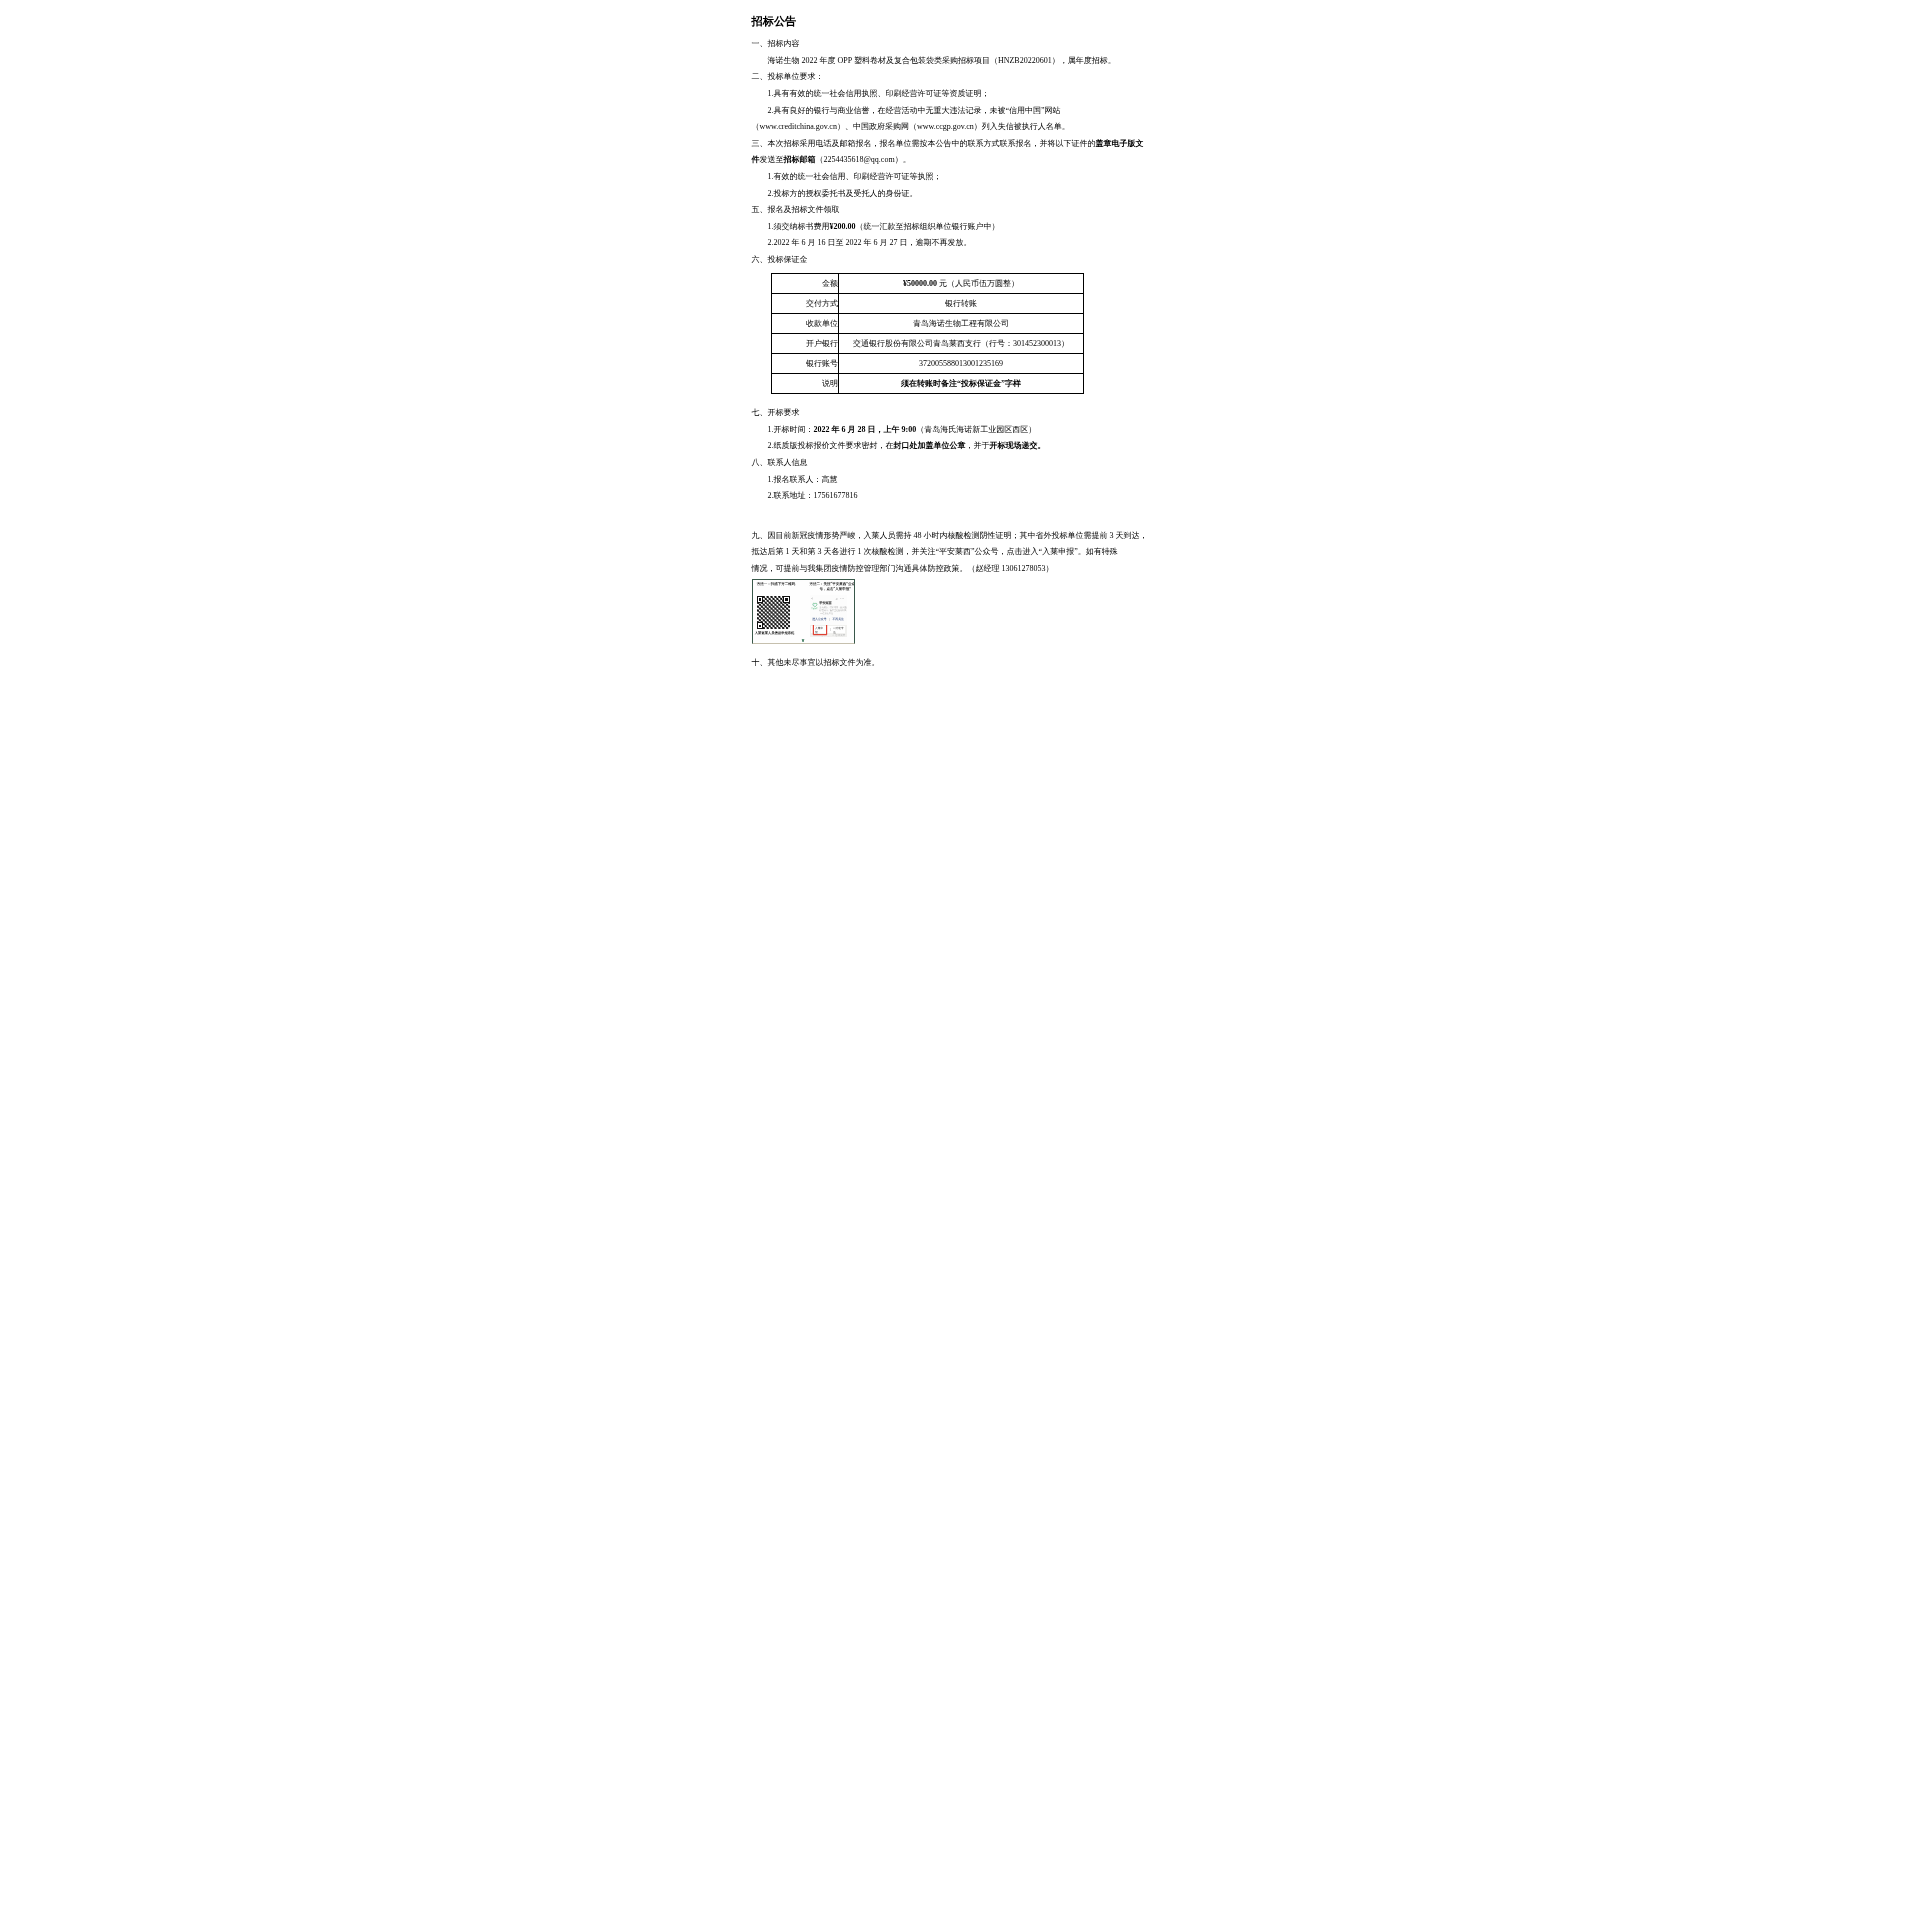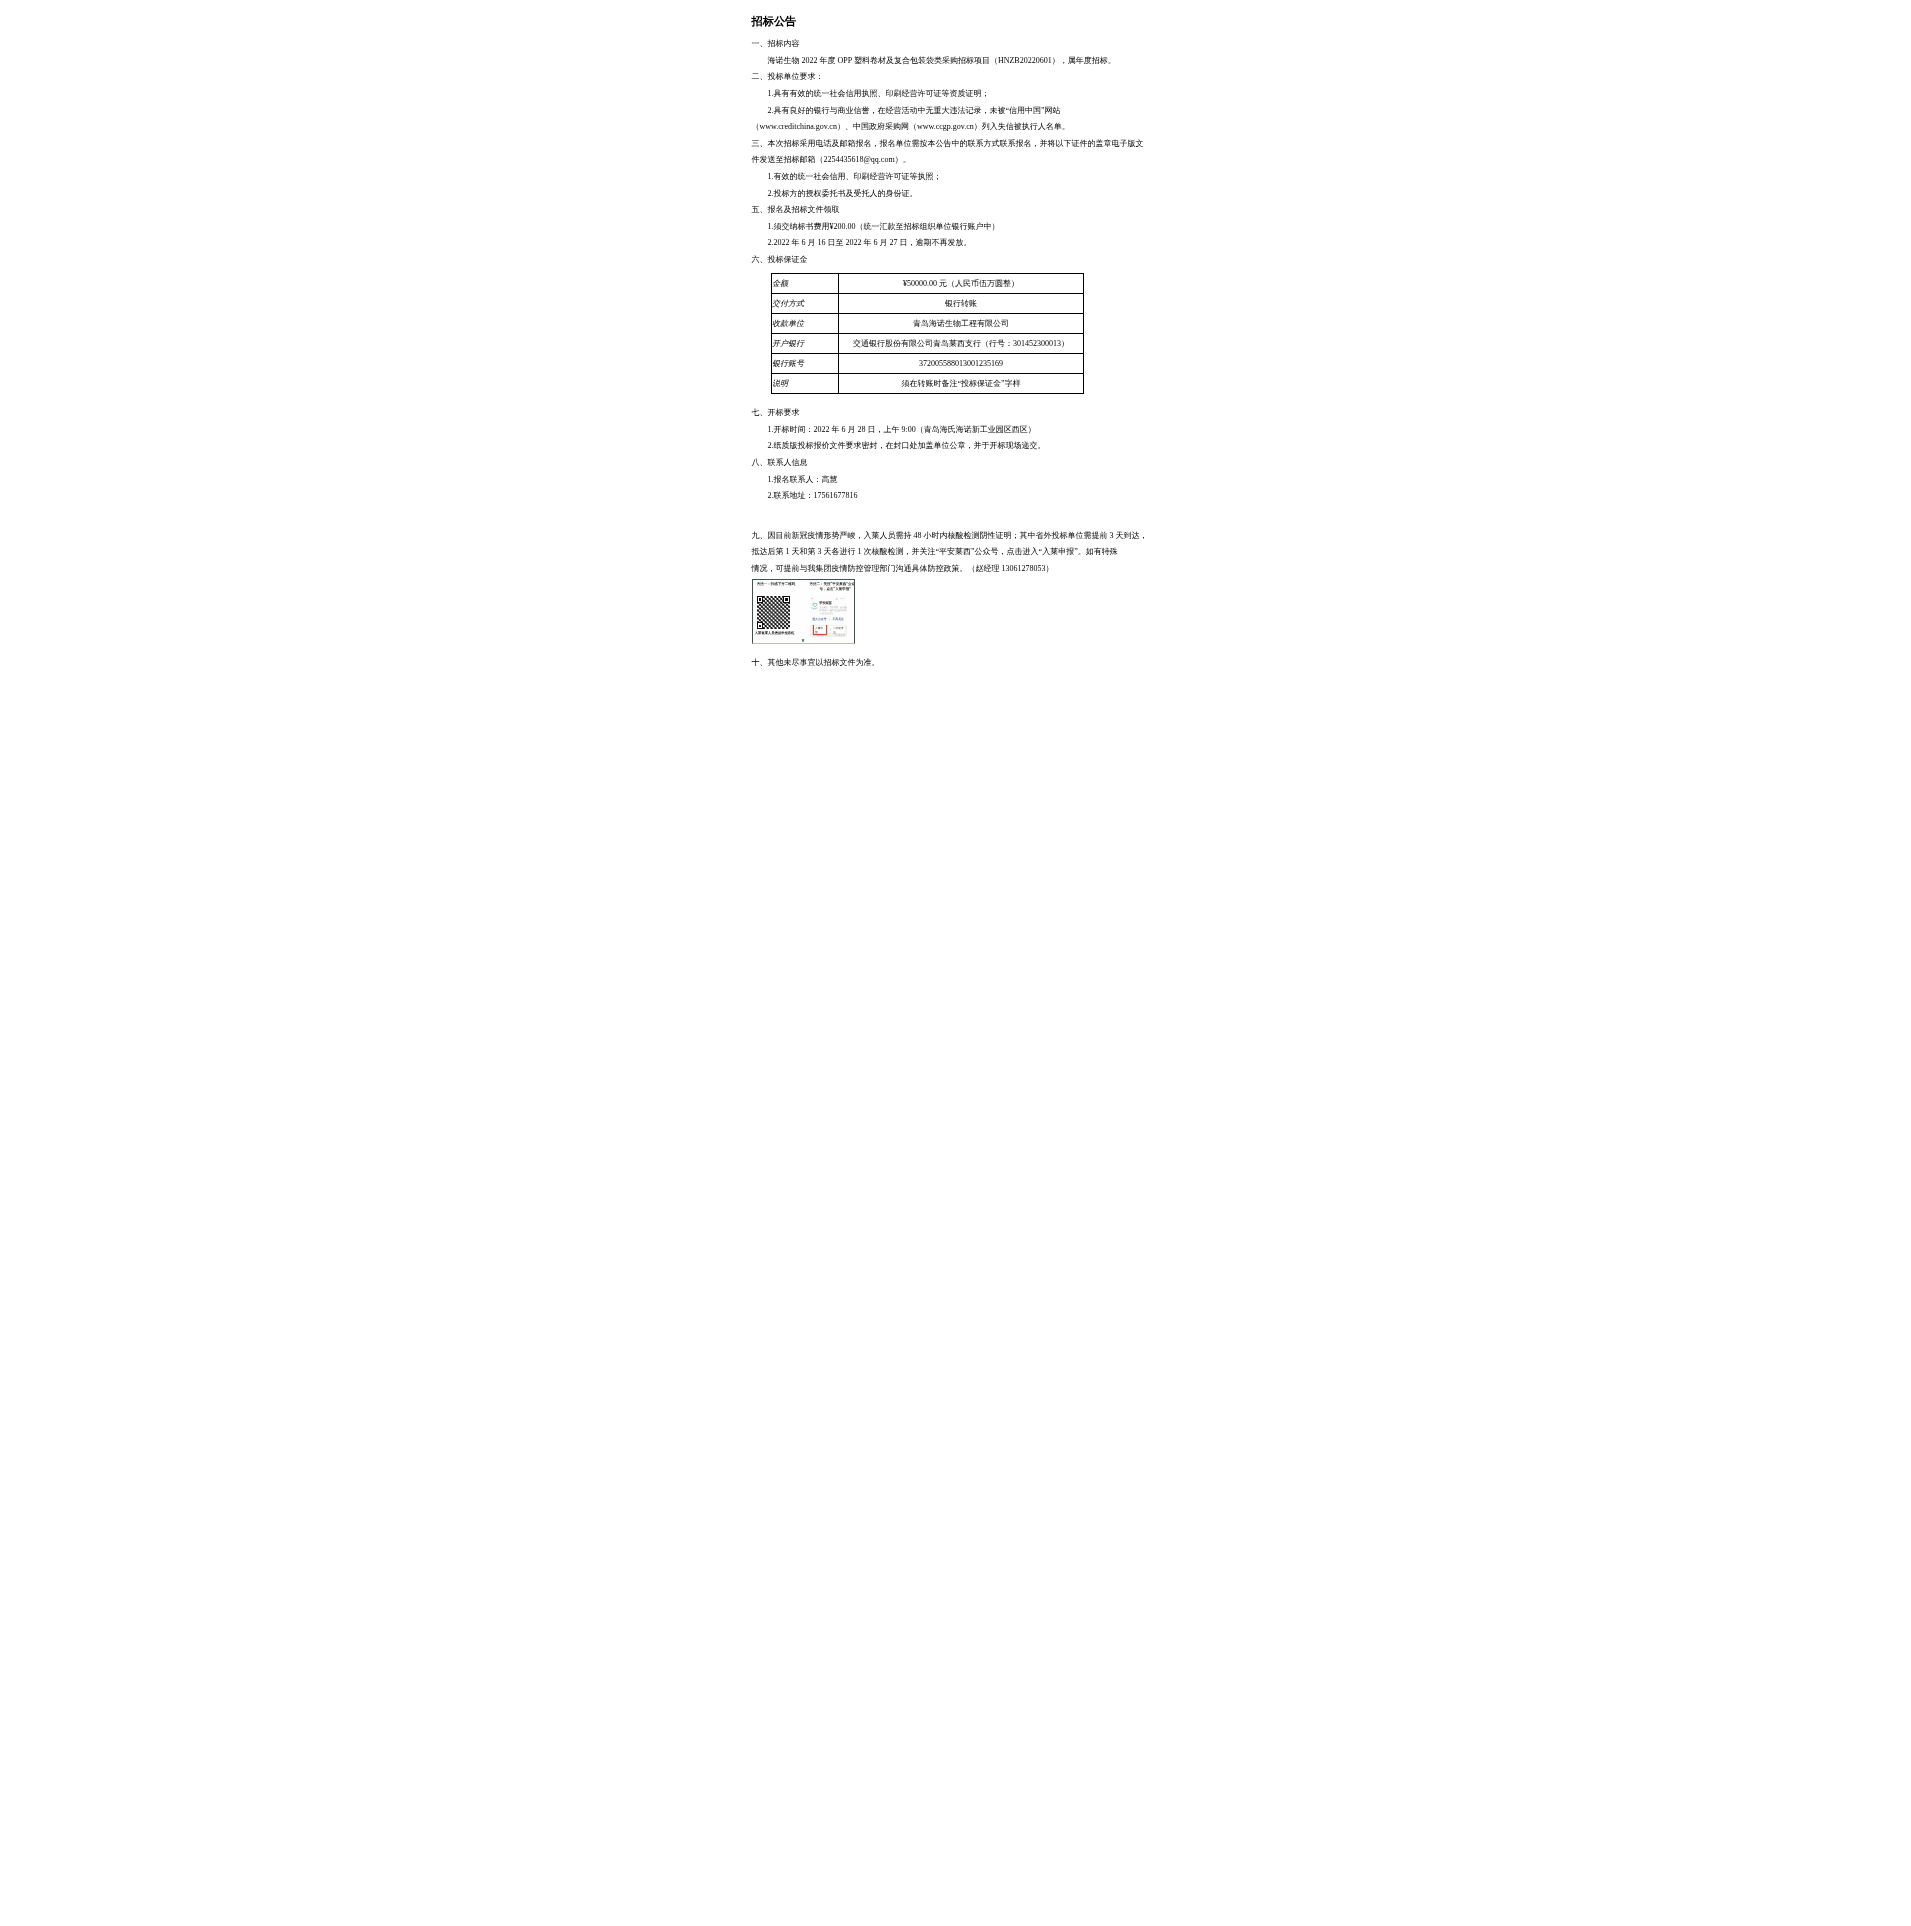--- a/index.html
+++ b/index.html
@@ -23,38 +23,38 @@
     font-size:8px;
     line-height:16.6px;height:16.6px;
     white-space:nowrap;
     overflow:visible;
   }
   .ind{padding-left:16px;}
   .mt4{margin-top:11px;}
   .mt6{margin-top:2.3px;}
   .mt14{margin-top:23px;}
   .right{text-align:right;}
-  b{font-weight:normal;}
+  b{font-weight:bold;}
 
   
   table.deposit{
     border-collapse:collapse;
     margin:4.6px 0 0 19.6px;
     width:313px;
     table-layout:fixed;
   }
   table.deposit td{
     border:0.8px solid #000;
     height:19px;
     font-size:8px;
     padding:0;
     overflow:hidden;
     white-space:nowrap;
   }
-  td.lbl{width:66px;text-align:left;font-style:italic;}
+  td.lbl{width:66px;text-align:right;}
   td.val{padding-left:7.7px;text-align:center;}
 
   
   .notice-box{
     position:relative;
     margin-top:1.5px;
     width:101px;height:63px;
     border:0.4px solid #39584a;
     border-bottom:0.4px solid #c6c0ae;
     background:#fefefe;

